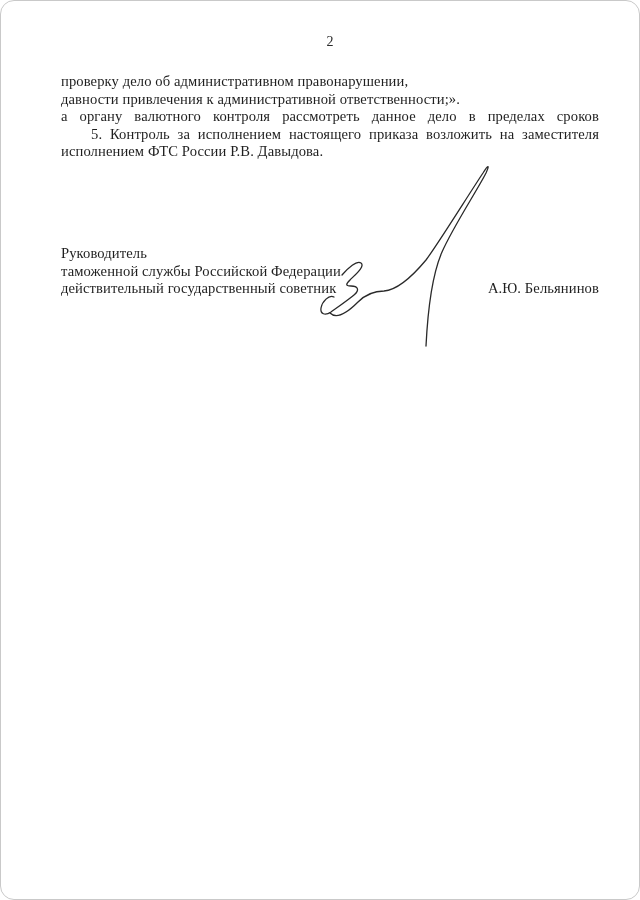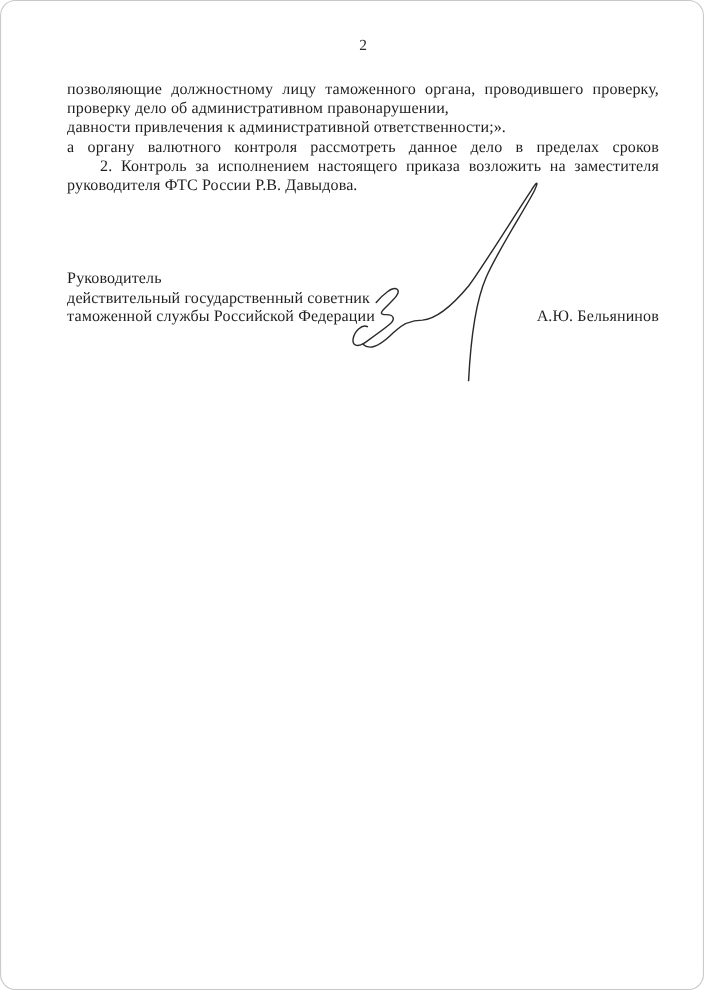--- a/index.html
+++ b/index.html
@@ -79,32 +79,31 @@
   }
 </style>
 </head>
 <body>
 
 <div class="page">
 
   <div class="page-number">2</div>
 
   <div class="content">
-    <div class="line just">позволяющие должностному лицу таможенного органа, проводившего проверку,</div>
     <div class="line">проверку дело об административном правонарушении,</div>
     <div class="line">давности привлечения к административной ответственности;».</div>
     <div class="line just">а органу валютного контроля рассмотреть данное дело в пределах сроков</div>
-    <div class="line just indent">2. Контроль за исполнением настоящего приказа возложить на заместителя</div>
-    <div class="line">руководителя ФТС России Р.В. Давыдова.</div>
+    <div class="line just indent">5. Контроль за исполнением настоящего приказа возложить на заместителя</div>
+    <div class="line">исполнением ФТС России Р.В. Давыдова.</div>
   </div>
 
   <div class="signature-block">
     <div class="sig-line">Руководитель</div>
+    <div class="sig-line">таможенной службы Российской Федерации</div>
     <div class="sig-line">действительный государственный советник</div>
-    <div class="sig-line">таможенной службы Российской Федерации</div>
     <div class="signer-name">А.Ю. Бельянинов</div>
   </div>
 
   <svg class="signature-svg" viewBox="300 150 220 210" xmlns="http://www.w3.org/2000/svg">
     <g fill="none" stroke="#2a2a2a" stroke-width="1.3" stroke-linecap="round" stroke-linejoin="round">
       <path d="
         M 341 274
         C 347 267, 356 259, 360 262
         C 364 265, 356 272, 349 279
         C 345 283, 344 285, 350 285

